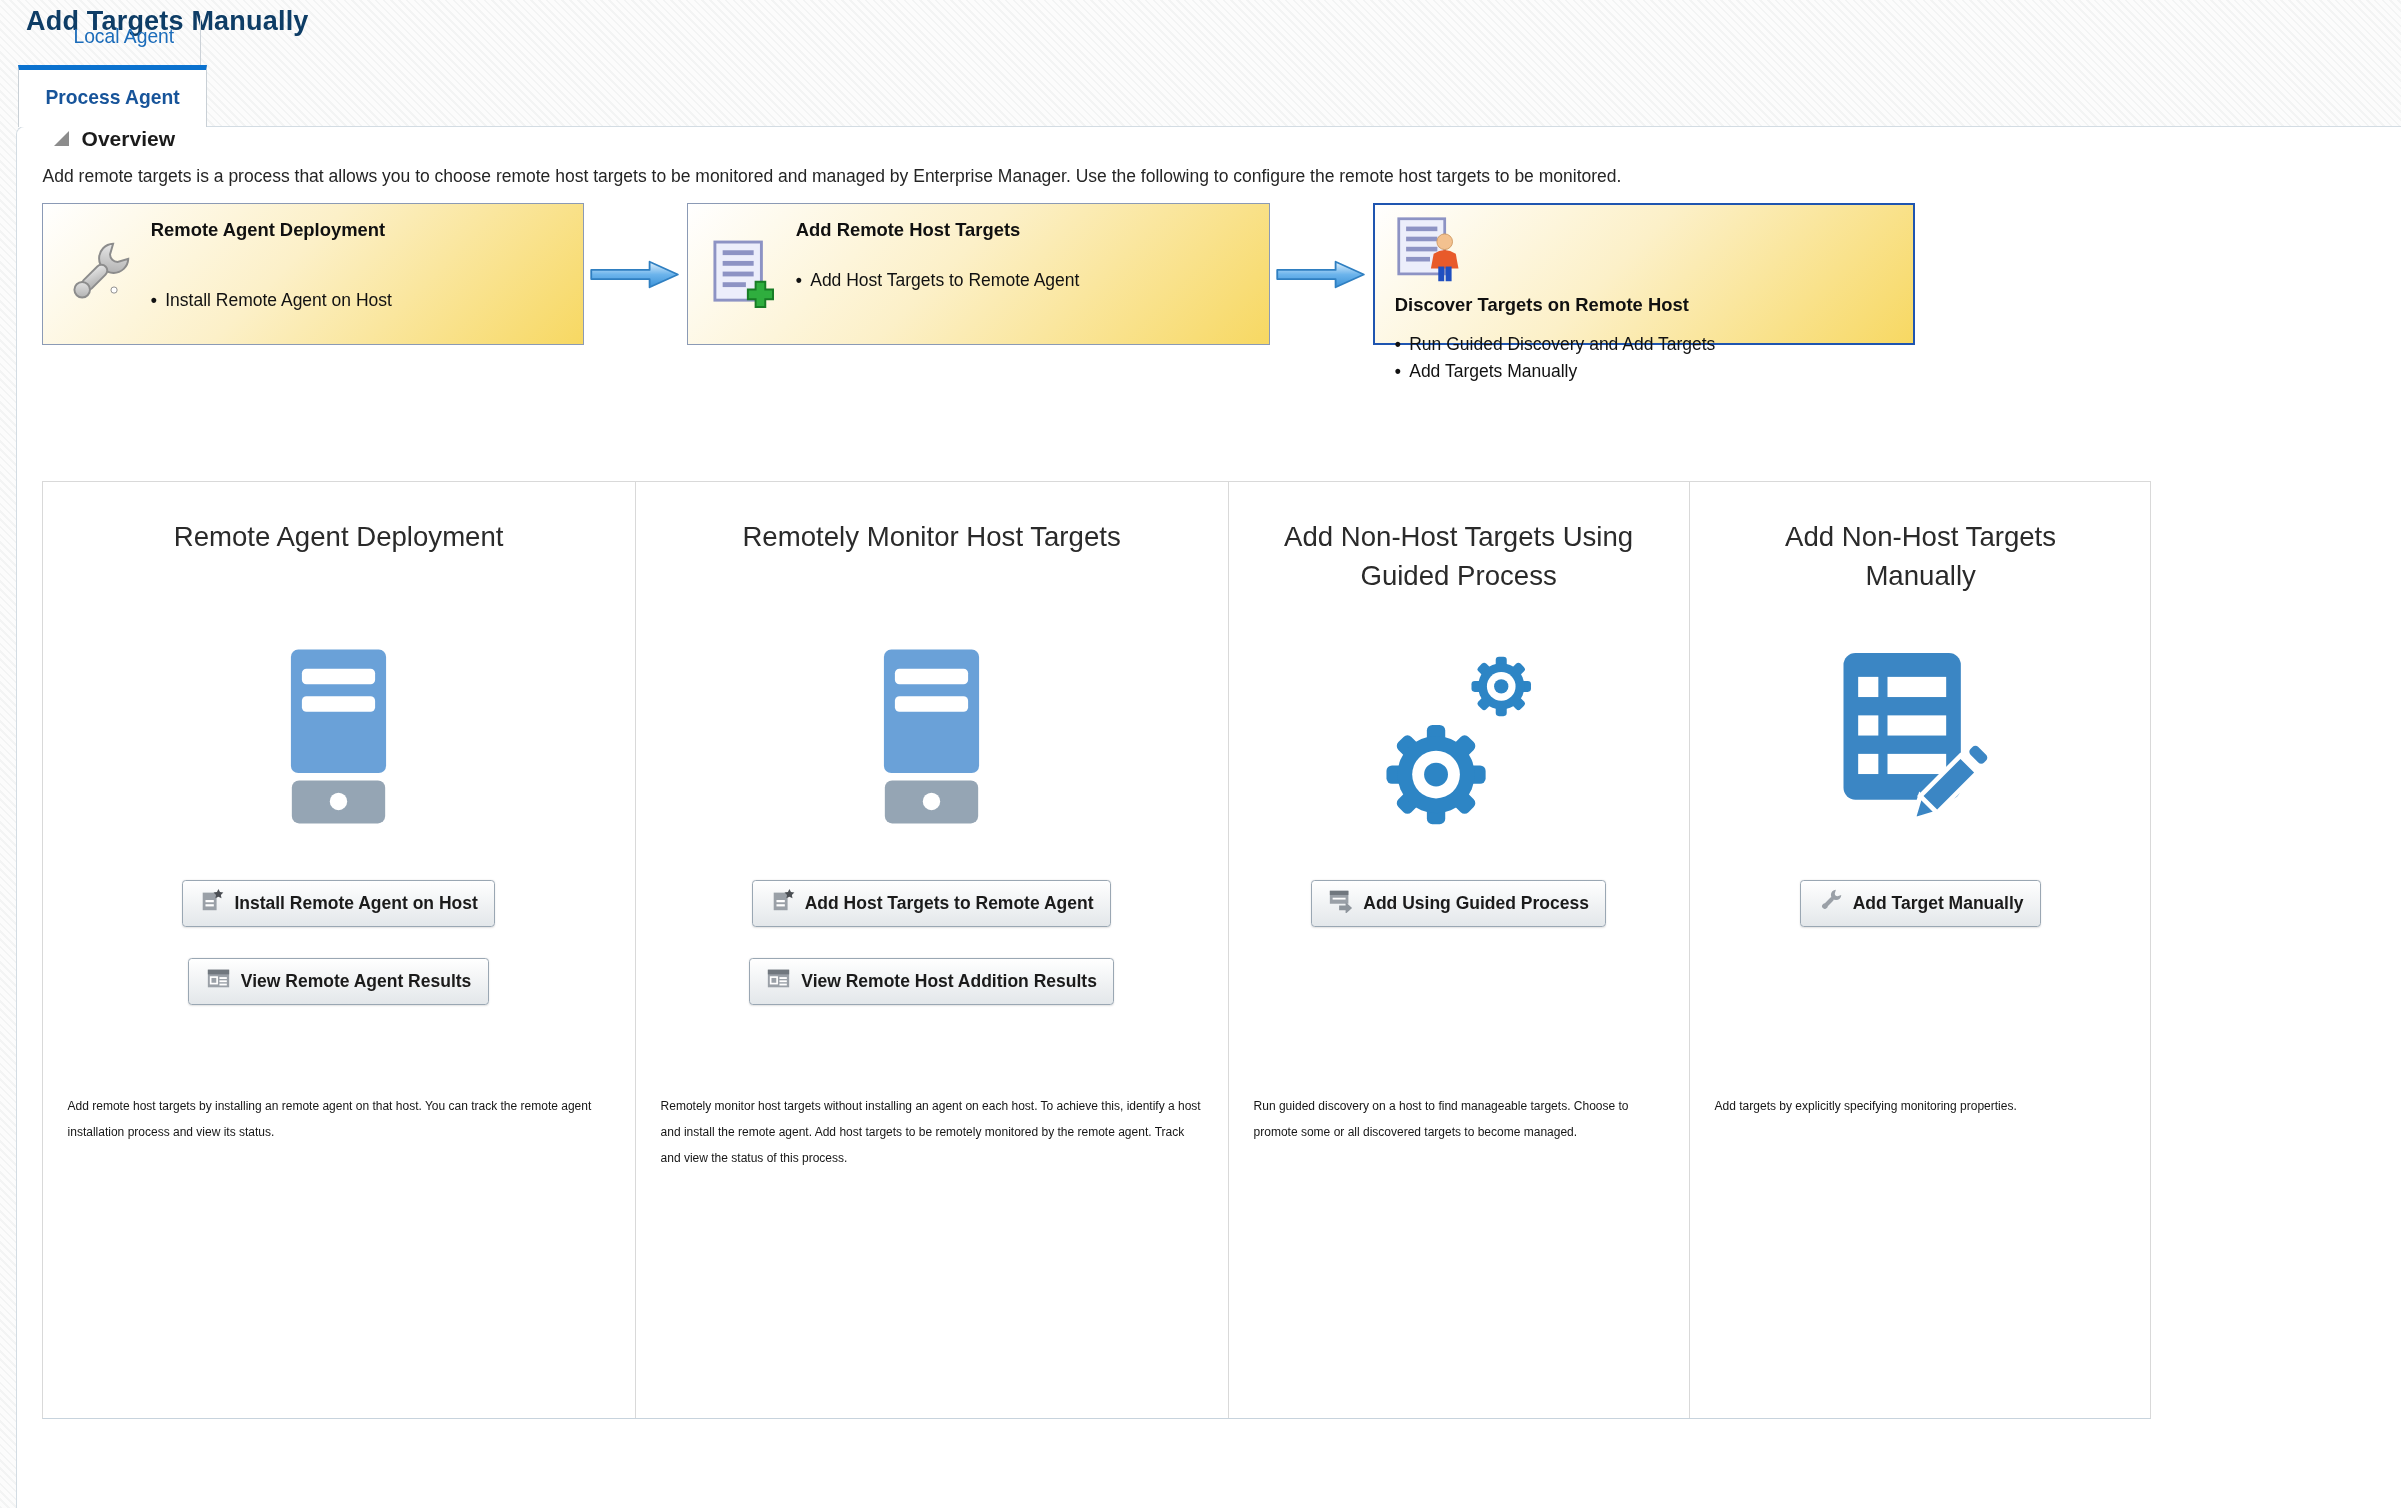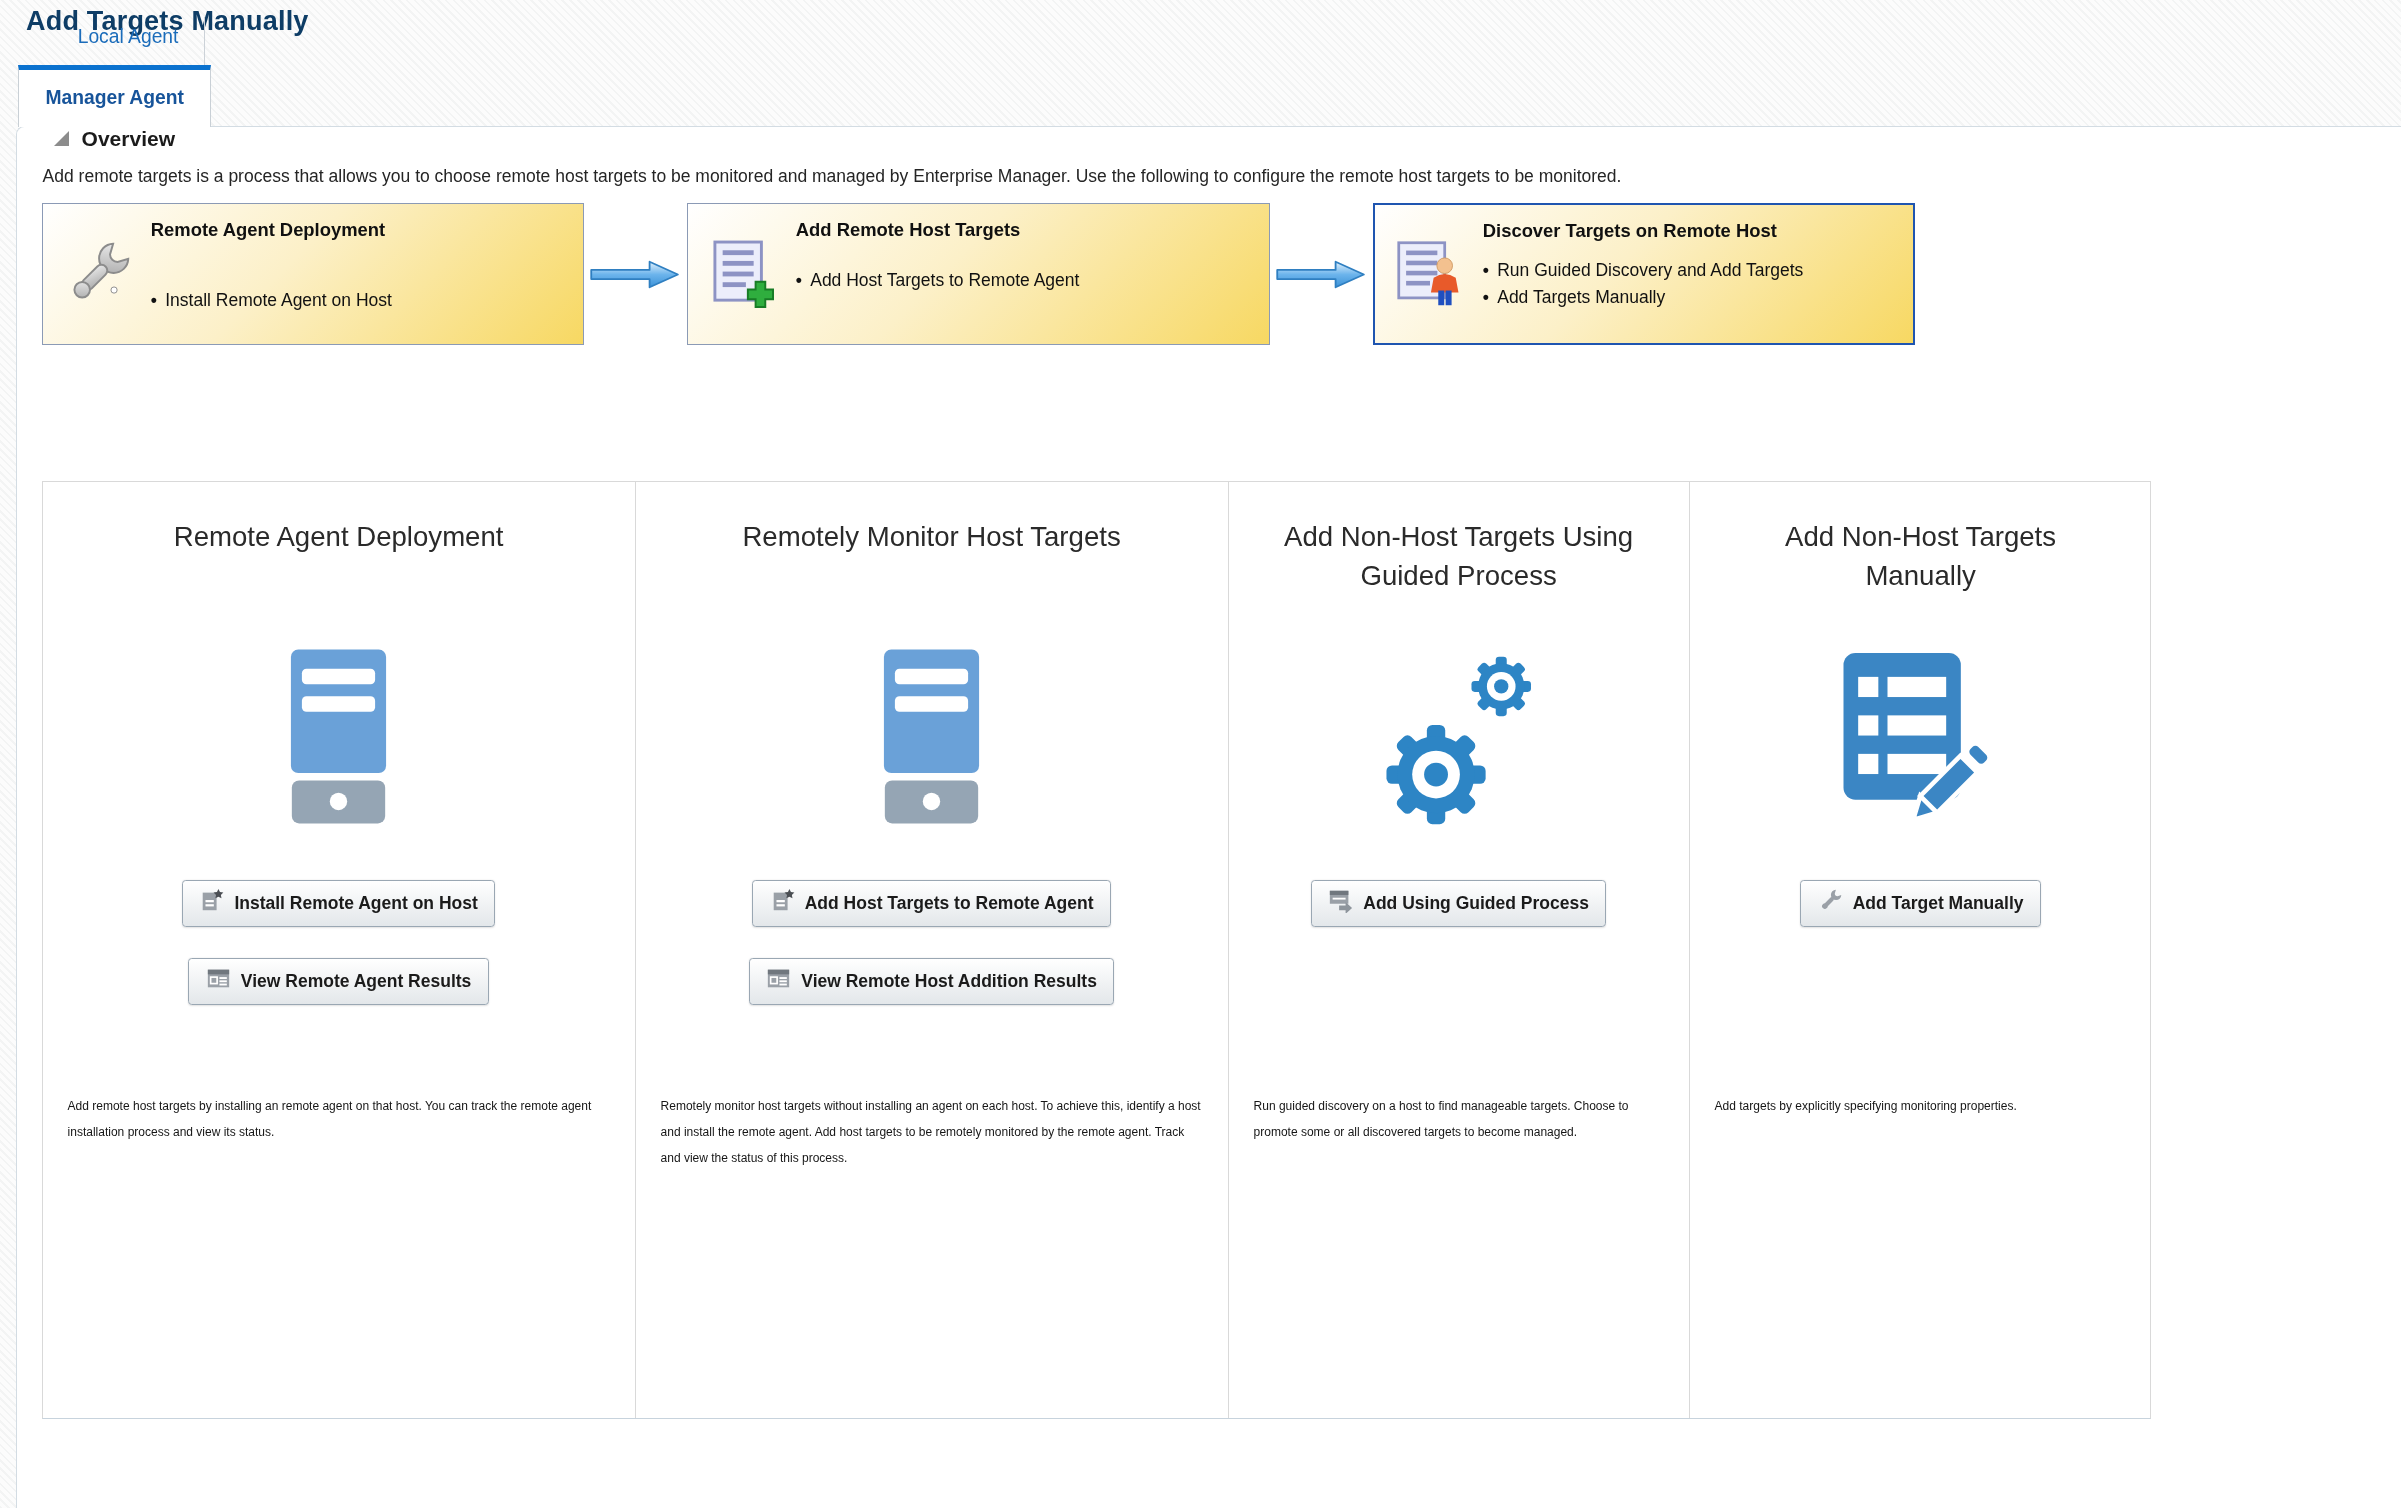--- a/index.html
+++ b/index.html
@@ -45,21 +45,21 @@
 
   
   .flow { display:flex; align-items:center; margin:16.5px 0 0 25px; }
   .flow-box {
     height:142px; display:flex; padding:7.4px 11px;
     background:linear-gradient(135deg,#ffffff 0%,#fcf0c8 45%,#f7d862 100%);
     border:1.8px solid #8b9ab5;
   }
   .flow-box.b1 { width:542px; }
   .flow-box.b2 { width:583px; }
-  .flow-box.b3 { width:542px; border:2.8px solid #1f55b0; }
+  .flow-box.b3 { width:542px; border:2.8px solid #1f55b0;flex-direction:column; }
   .flow-icon { width:88px; display:flex; align-items:center; justify-content:center; flex:0 0 auto; }
   .flow-content { flex:1; padding:7.4px 3.7px 0 9.2px; }
   .flow-title { font-size:18.4px; font-weight:bold; color:#101010; }
   .flow-bullets.mt-lg { margin-top:46px; }
   .flow-bullets.mt-md { margin-top:26px; }
   .flow-bullets.mt-sm { margin-top:14.7px; }
   .bullet-row { display:flex; gap:8.3px; font-size:17.5px; color:#111; line-height:27px; }
   .bullet-dot { font-weight:bold; }
   .flow-arrow { width:103px; display:flex; align-items:center; justify-content:center; flex:0 0 auto; }
 
@@ -89,21 +89,21 @@
 </head>
 <body>
 
 <div class="header">
   <div class="page-title">Add Targets Manually</div>
   <div class="tabs">
     <div class="tab-local">
       <span>Local Agent</span>
     </div>
     <div class="tab-remote">
-      <span>Manager Agent</span>
+      <span>Process Agent</span>
     </div>
   </div>
 </div>
 
 <div class="panel">
 
   <div class="overview-heading">
     <div class="disclosure"></div>
     <h2>Overview</h2>
   </div>

